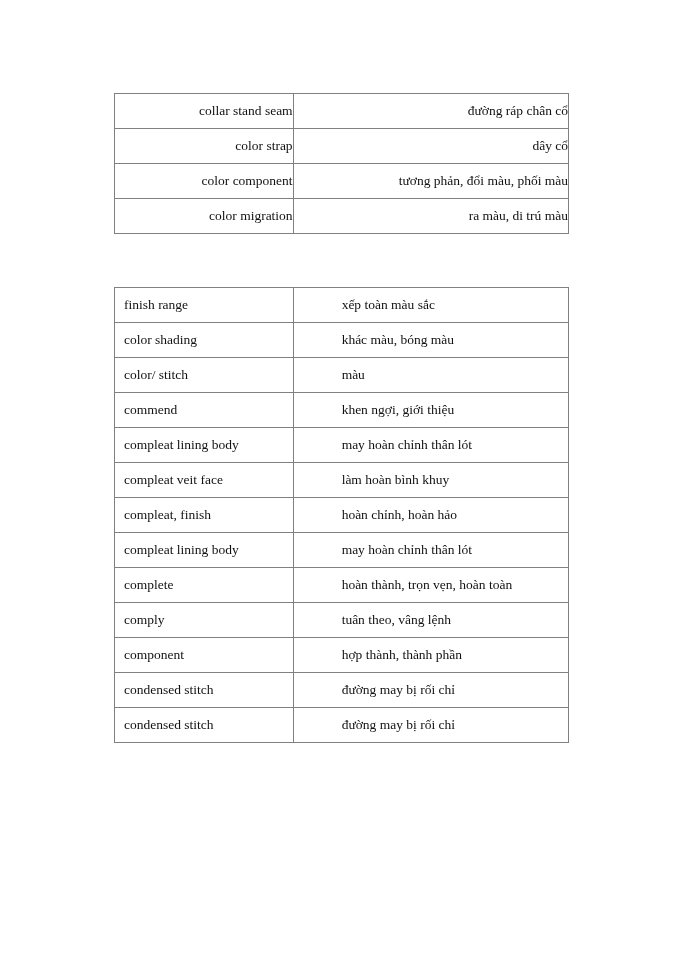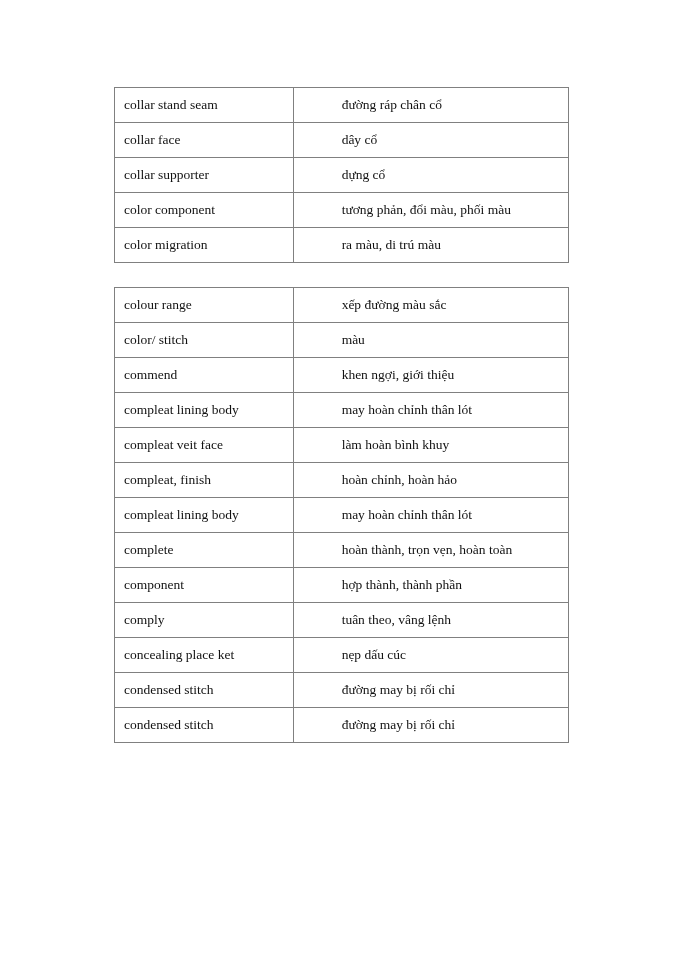--- a/index.html
+++ b/index.html
@@ -4,56 +4,56 @@
   <style>
     html, body { margin: 0; padding: 0; background: #ffffff; }
     body { width: 700px; height: 960px; position: relative; overflow: hidden;
            font-family: "Liberation Serif", serif; color: #111; }
     .tbl { position: absolute; left: 114px; width: 455px; border-collapse: collapse;
            border: 1.5px solid #808080; }
     .tbl td { border: 1.5px solid #808080; height: 35px; padding: 0 0 0 9px;
               font-size: 13.5px; vertical-align: middle; box-sizing: border-box; }
     .tbl td.term { width: 179px; }
     .tbl td.meaning { width: 276px; padding-left: 48px; }
-    #t1 { top: 87px; }
+    #t1 { top: 93px; text-align: right; }
     #t2 { top: 287px; }
   </style>
 </head>
 <body>
 
 <table id="t1" class="tbl">
   <tbody>
     <tr>
         <td class="term">collar stand seam</td>
         <td class="meaning">đường ráp chân cổ</td>
       </tr>
     <tr>
-        <td class="term">collar face</td>
+        <td class="term">color strap</td>
         <td class="meaning">dây cổ</td>
-      </tr>
-    <tr>
-        <td class="term">collar supporter</td>
-        <td class="meaning">dựng cổ</td>
       </tr>
     <tr>
         <td class="term">color component</td>
         <td class="meaning">tương phản, đổi màu, phối màu</td>
       </tr>
     <tr>
         <td class="term">color migration</td>
         <td class="meaning">ra màu, di trú màu</td>
       </tr>
   </tbody>
 </table>
 
 <table id="t2" class="tbl">
   <tbody>
     <tr>
-        <td class="term">colour range</td>
-        <td class="meaning">xếp đường màu sắc</td>
+        <td class="term">finish range</td>
+        <td class="meaning">xếp toàn màu sắc</td>
+      </tr>
+    <tr>
+        <td class="term">color shading</td>
+        <td class="meaning">khác màu, bóng màu</td>
       </tr>
     <tr>
         <td class="term">color/ stitch</td>
         <td class="meaning">màu</td>
       </tr>
     <tr>
         <td class="term">commend</td>
         <td class="meaning">khen ngợi, giới thiệu</td>
       </tr>
     <tr>
@@ -70,30 +70,26 @@
       </tr>
     <tr>
         <td class="term">compleat lining body</td>
         <td class="meaning">may hoàn chỉnh thân lót</td>
       </tr>
     <tr>
         <td class="term">complete</td>
         <td class="meaning">hoàn thành, trọn vẹn, hoàn toàn</td>
       </tr>
     <tr>
-        <td class="term">component</td>
-        <td class="meaning">hợp thành, thành phần</td>
-      </tr>
-    <tr>
         <td class="term">comply</td>
         <td class="meaning">tuân theo, vâng lệnh</td>
       </tr>
     <tr>
-        <td class="term">concealing place ket</td>
-        <td class="meaning">nẹp dấu cúc</td>
+        <td class="term">component</td>
+        <td class="meaning">hợp thành, thành phần</td>
       </tr>
     <tr>
         <td class="term">condensed stitch</td>
         <td class="meaning">đường may bị rối chỉ</td>
       </tr>
     <tr>
         <td class="term">condensed stitch</td>
         <td class="meaning">đường may bị rối chỉ</td>
       </tr>
   </tbody>

